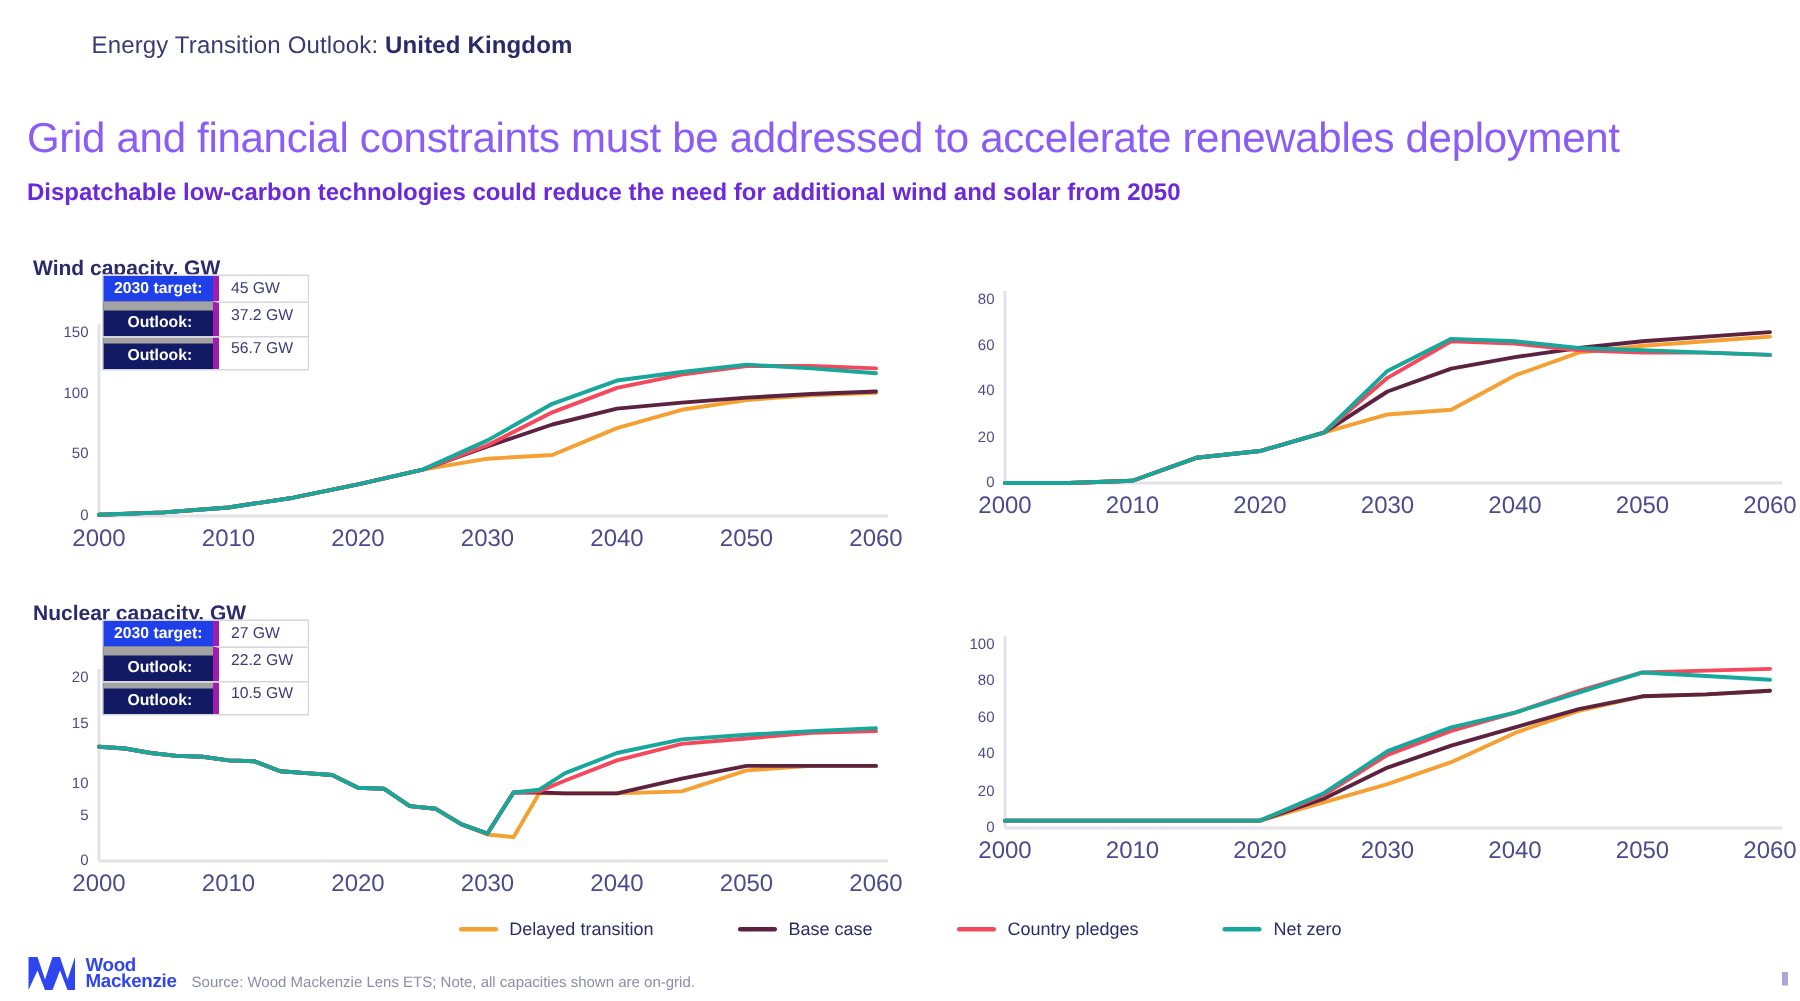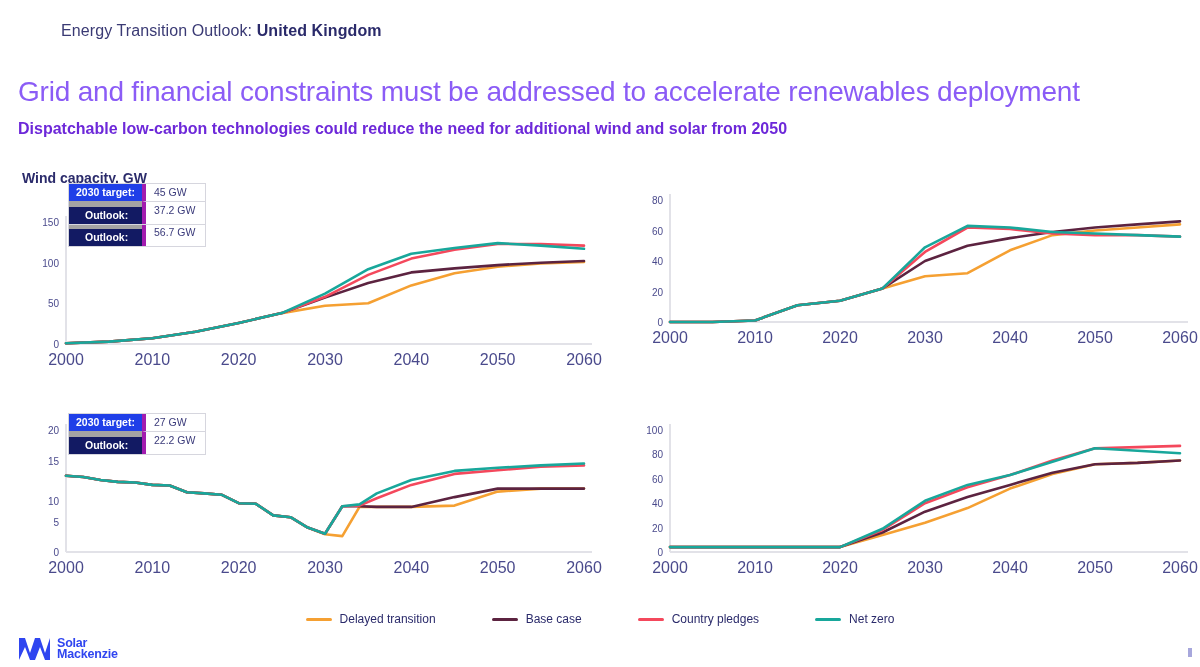--- a/index.html
+++ b/index.html
@@ -136,20 +136,21 @@
         <div class="xlab" style="left: 48px; top: 159px;">2000</div>
         <div class="xlab" style="left: 133px; top: 159px;">2010</div>
         <div class="xlab" style="left: 218px; top: 159px;">2020</div>
         <div class="xlab" style="left: 303px; top: 159px;">2030</div>
         <div class="xlab" style="left: 388px; top: 159px;">2040</div>
         <div class="xlab" style="left: 473px; top: 159px;">2050</div>
         <div class="xlab" style="left: 558px; top: 159px;">2060</div>
       </div>
     </div>
     <div class="panel" style="left: 18px; top: 400px;">
+      <div class="panel-title">Nuclear capacity, GW</div>
       <div class="plot-wrap" style="width: 580px; height: 174px;">
         <div class="target-box" style="left: 50px; top: 13px;">
           <div class="tb-key row1">2050 target:</div>
           <div class="tb-val row1">24 GW</div>
           <div class="tb-key row2">Outlook:</div>
           <div class="tb-val row2">10.5 GW</div>
         </div>
         <svg width="580" height="174">
           <line x1="48" y1="24" x2="48" y2="152" stroke="#e2e2e8" stroke-width="2"></line>
           <line x1="48" y1="152" x2="574" y2="152" stroke="#e2e2e8" stroke-width="2"></line>
@@ -223,19 +224,20 @@
       <span class="leg-label">Net zero</span>
     </div>
   </div>
 
 <div class="footer">
   <div class="wm-logo">
     <svg width="34" height="26" viewBox="0 0 34 26">
       <path d="M1 2 L7 2 L12 17 L17 2 L22 2 L27 17 L32 2 L32 24 L27 24 L22 11 L17 24 L12 24 L7 11 L1 24 Z" fill="#2F45F0"></path>
     </svg>
     <div>
-      <div class="wm-word">Solar</div>
+      <div class="wm-word">Wood</div>
       <div class="wm-word">Mackenzie</div>
     </div>
   </div>
+  <div class="source">Source: Wood Mackenzie Lens ETS; Note, all capacities shown are on-grid.</div>
 </div>
 
 <div class="pagemark"></div>
 
 </body></html>

